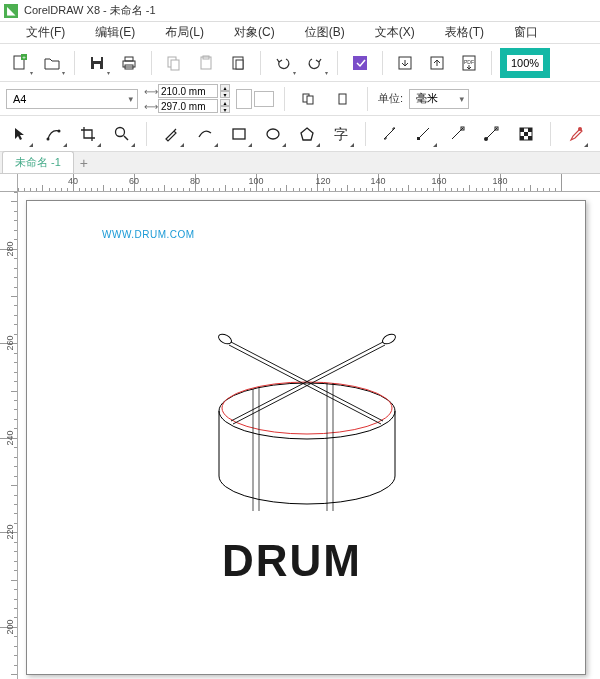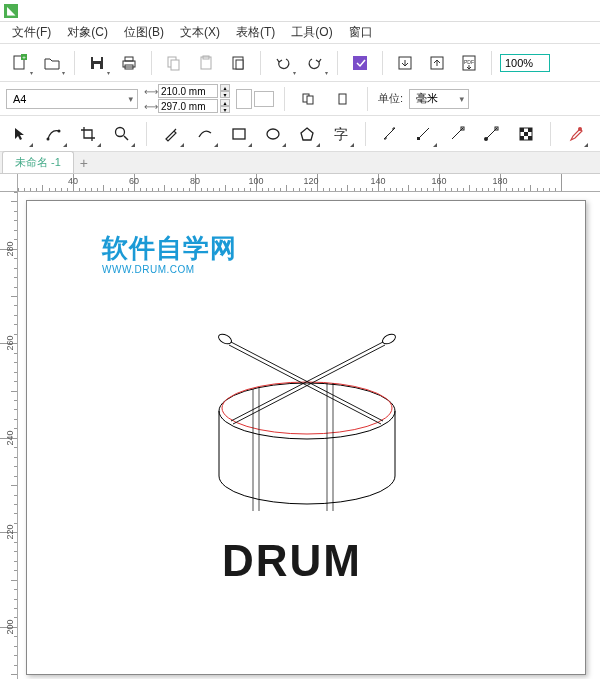--- a/index.html
+++ b/index.html
@@ -1,27 +1,27 @@
 <!DOCTYPE html>
 <html><head>
 <meta charset="utf-8">
 <style>
 * { box-sizing: border-box; margin: 0; padding: 0; font-family: "Microsoft YaHei", Arial, sans-serif; }
 body { background: #f5f5f5; width: 600px; height: 679px; overflow: hidden; font-size: 12px; }
 .titlebar { height: 22px; background: #fff; display: flex; align-items: center; padding: 0 4px; border-bottom: 1px solid #ddd; }
 .titlebar .logo { width: 14px; height: 14px; background: #4CAF50; margin-right: 6px; display: flex; align-items: center; justify-content: center; color: #fff; font-size: 10px; font-weight: bold; }
 .titlebar .title { font-size: 11px; color: #333; }
 .menubar { height: 22px; background: #fff; display: flex; align-items: center; padding: 0 4px; border-bottom: 1px solid #e0e0e0; }
-.menubar .item { padding: 0 8px; font-size: 12px; color: #333; cursor: pointer; }
+.menubar .item { padding: 0 8px; font-size: 12px; color: #333; cursor: pointer; margin-left: 14px; }
 .toolbar1 { height: 38px; background: #fff; display: flex; align-items: center; padding: 0 6px; gap: 4px; border-bottom: 1px solid #e0e0e0; }
 .tbtn { width: 28px; height: 28px; display: flex; align-items: center; justify-content: center; cursor: pointer; border-radius: 2px; position: relative; }
 .tbtn svg { width: 18px; height: 18px; }
 .tbtn .dd { position: absolute; right: 1px; bottom: 1px; font-size: 6px; color: #666; }
 .sep { width: 1px; height: 24px; background: #ddd; margin: 0 4px; }
-.zoom-box { border: 1px solid #14b8a6; padding: 2px 4px; font-size: 11px; width: 50px; background: #fff; }
+.zoom-box { border: 7px solid #14b8a6; padding: 2px 4px; font-size: 11px; width: 50px; background: #fff; }
 .toolbar2 { height: 34px; background: #fff; display: flex; align-items: center; padding: 0 6px; gap: 6px; border-bottom: 1px solid #e0e0e0; }
 .dropdown { border: 1px solid #bbb; background: #fff; padding: 2px 18px 2px 6px; font-size: 11px; position: relative; height: 20px; display: flex; align-items: center; }
 .dropdown::after { content: "▾"; position: absolute; right: 4px; font-size: 9px; color: #666; }
 .dim-input { display: flex; flex-direction: column; gap: 1px; }
 .dim-row { display: flex; align-items: center; gap: 2px; }
 .dim-row .ico { width: 12px; font-size: 10px; color: #666; }
 .dim-row input { width: 60px; height: 14px; font-size: 10px; border: 1px solid #bbb; padding: 0 2px; }
 .spin { width: 10px; display: flex; flex-direction: column; }
 .spin span { height: 7px; font-size: 6px; line-height: 6px; text-align: center; border: 1px solid #bbb; cursor: pointer; background: #f0f0f0; }
 .orient { display: flex; gap: 2px; }
@@ -53,29 +53,31 @@
 .watermark .cn { font-size: 26px; font-weight: bold; color: #1B9AD6; letter-spacing: 1px; }
 .watermark .en { font-size: 10px; color: #1B9AD6; letter-spacing: 0.5px; margin-top: -2px; }
 .drum-svg { position: absolute; top: 80px; left: 150px; }
 .drum-text { position: absolute; top: 335px; left: 195px; font-size: 44px; font-weight: 600; color: #1a1a1a; letter-spacing: 2px; font-family: Arial, sans-serif; }
 </style>
 </head>
 <body>
 
 <div class="titlebar">
   <div class="logo">◣</div>
+  <div class="title">CorelDRAW X8 - 未命名 -1</div>
 </div>
 
 <div class="menubar">
   <div class="item">文件(F)</div>
+  <div class="item">编辑(E)</div>
+  <div class="item">布局(L)</div>
   <div class="item">对象(C)</div>
   <div class="item">位图(B)</div>
   <div class="item">文本(X)</div>
   <div class="item">表格(T)</div>
-  <div class="item">工具(O)</div>
   <div class="item">窗口</div>
 </div>
 
 <div class="toolbar1">
   <div class="tbtn">
       <svg viewBox="0 0 18 18">
         <rect x="3" y="2" width="10" height="13" fill="none" stroke="#333"></rect>
         <rect x="10" y="0" width="6" height="6" fill="#4a4"></rect>
         <text x="13" y="5" font-size="6" fill="#fff" text-anchor="middle">+</text>
       </svg>
@@ -414,21 +416,21 @@
       <div class="tick med" style="left: 512.4px;"></div>
       <div class="tick minor" style="left: 518.5px;"></div>
       <div class="tick minor" style="left: 524.6px;"></div>
       <div class="tick minor" style="left: 530.7px;"></div>
       <div class="tick minor" style="left: 536.8px;"></div>
       <div class="tick " style="left: 542.9px;"></div>
       <div class="lbl" style="left: 54.9px;">40</div>
       <div class="lbl" style="left: 115.9px;">60</div>
       <div class="lbl" style="left: 176.9px;">80</div>
       <div class="lbl" style="left: 237.9px;">100</div>
-      <div class="lbl" style="left: 293px;">120</div>
+      <div class="lbl" style="left: 305px;">120</div>
       <div class="lbl" style="left: 359.9px;">140</div>
       <div class="lbl" style="left: 420.9px;">160</div>
       <div class="lbl" style="left: 481.9px;">180</div>
     </div>
   <div class="ruler-v" id="rv">
       <div class="tick med" style="top: 482.205px;"></div>
       <div class="tick minor" style="top: 472.75px;"></div>
       <div class="tick minor" style="top: 463.295px;"></div>
       <div class="tick minor" style="top: 453.84px;"></div>
       <div class="tick minor" style="top: 444.385px;"></div>
@@ -481,21 +483,20 @@
       <div class="tick minor" style="top: 0px;"></div>
       <div class="lbl" style="top: 56.73px;">280</div>
       <div class="lbl" style="top: 151.28px;">260</div>
       <div class="lbl" style="top: 245.83px;">240</div>
       <div class="lbl" style="top: 340.38px;">220</div>
       <div class="lbl" style="top: 434.93px;">200</div>
     </div>
   <div class="canvas">
     <div class="page">
       <div class="watermark">
-        <div class="cn">软件自学网</div>
         <div class="en">WWW.DRUM.COM</div>
       </div>
       <svg class="drum-svg" width="260" height="240" viewBox="0 0 260 240">
 
         <ellipse cx="130" cy="130" rx="88" ry="28" fill="none" stroke="#000" stroke-width="1"></ellipse>
         <ellipse cx="130" cy="127" rx="85" ry="26" fill="none" stroke="#d33" stroke-width="1"></ellipse>
         <line x1="42" y1="130" x2="42" y2="195" stroke="#000"></line>
         <line x1="218" y1="130" x2="218" y2="195" stroke="#000"></line>
         <path d="M42 195 A 88 28 0 0 0 218 195" fill="none" stroke="#000"></path>
 

